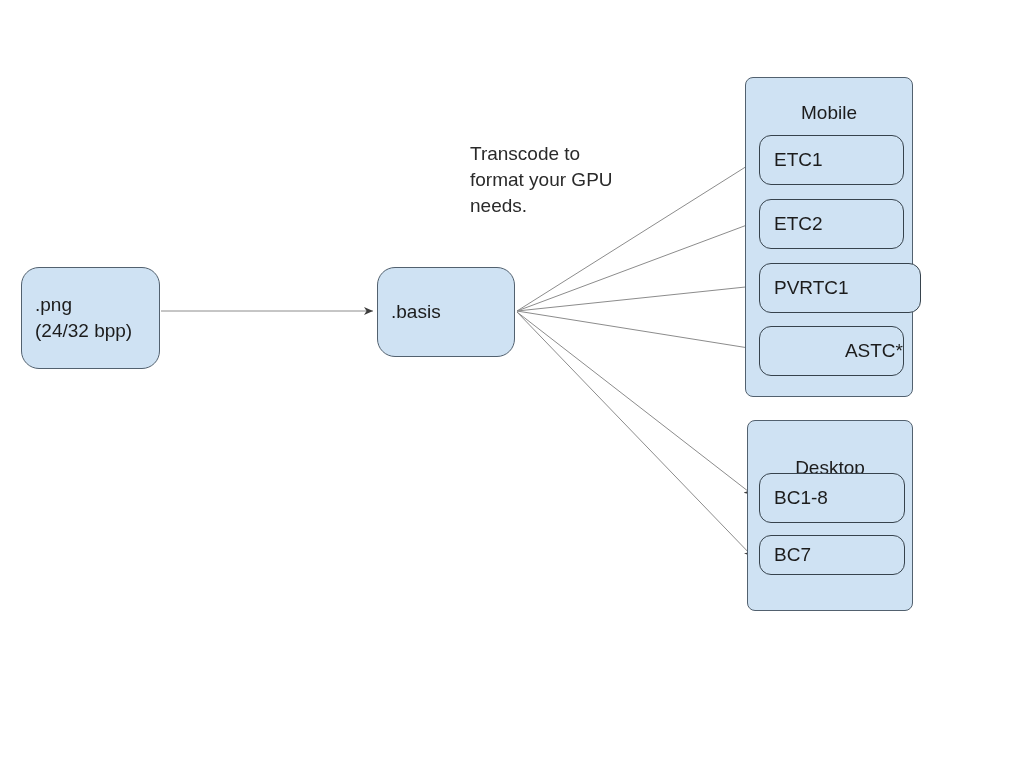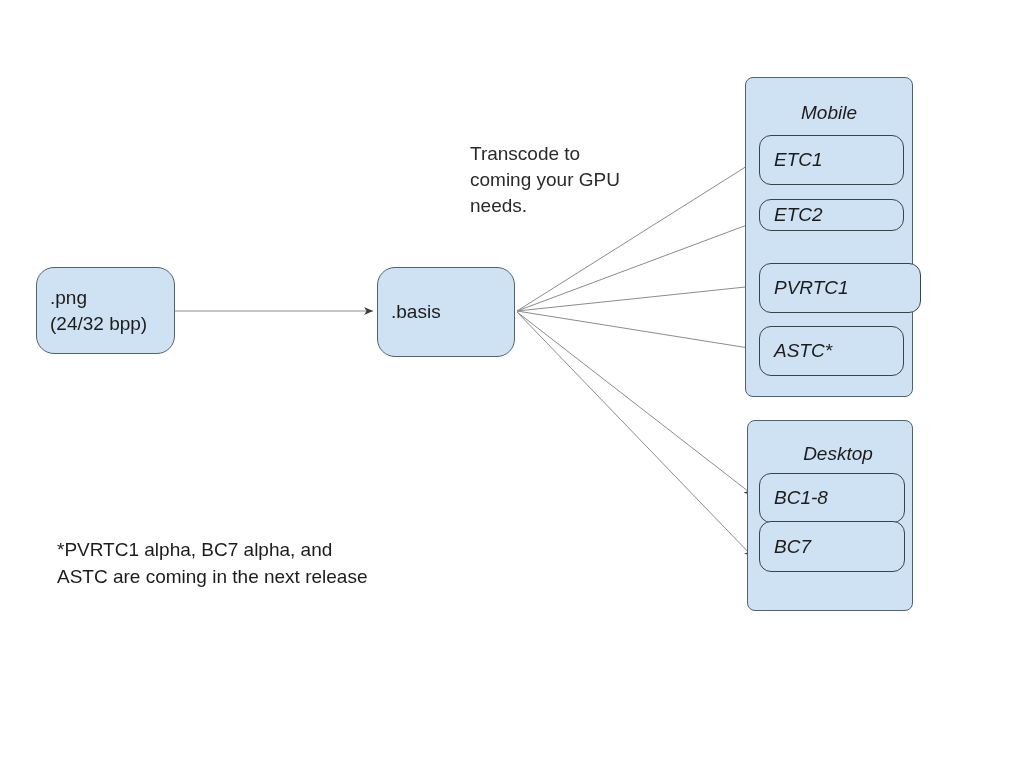--- a/index.html
+++ b/index.html
@@ -38,21 +38,20 @@
     font-size: 19px;
     line-height: 26px;
     white-space: pre-line;
   }
   .group {
     position: absolute;
     box-sizing: border-box;
     background: #cfe2f3;
     border: 1px solid #52616f;
     border-radius: 8px;
-    font-style: italic;
   }
   .group-title {
     position: absolute;
     left: 0;
     width: 100%;
     text-align: center;
     font-size: 19px;
     line-height: 22px;
   }
   .format-box {
@@ -89,56 +88,54 @@
     </defs>
     <line x1="161" y1="311" x2="373" y2="311" stroke="#8c8c8c" stroke-width="1" marker-end="url(#ah)"></line>
     <line x1="517" y1="311" x2="755" y2="161" stroke="#8c8c8c" stroke-width="1" marker-end="url(#ah)"></line>
     <line x1="517" y1="311" x2="755" y2="222" stroke="#8c8c8c" stroke-width="1" marker-end="url(#ah)"></line>
     <line x1="517" y1="311" x2="755" y2="286" stroke="#8c8c8c" stroke-width="1" marker-end="url(#ah)"></line>
     <line x1="517" y1="311" x2="755" y2="349" stroke="#8c8c8c" stroke-width="1" marker-end="url(#ah)"></line>
     <line x1="517" y1="312" x2="753" y2="495" stroke="#8c8c8c" stroke-width="1" marker-end="url(#ah)"></line>
     <line x1="517" y1="312" x2="753" y2="557" stroke="#8c8c8c" stroke-width="1" marker-end="url(#ah)"></line>
   </svg>
 
-  <div class="node" style="left:21px; top:267px; width:139px; height:87px;margin-left:15px;">
+  <div class="node" style="left:21px; top:267px; width:139px; height:102px;">
     <div class="node-label">.png
 (24/32 bpp)</div>
   </div>
 
 
   <div class="node" style="left:377px; top:267px; width:138px; height:90px;text-align:center;">
     <div class="node-label">.basis</div>
   </div>
 
   <div class="float-label" style="left:470px; top:141px;">Transcode to
-coming your GPU
+format your GPU
 needs.</div>
 
   <div class="group" style="left:745px; top:77px; width:168px; height:320px;">
     <div class="group-title" style="top:24px;">Mobile</div>
     <div class="format-box" style="left:13px; top:57px; width:145px; height:50px;">
       <div class="format-label">ETC1</div>
     </div>
-    <div class="format-box" style="left:13px; top:121px; width:145px; height:32px;">
+    <div class="format-box" style="left:13px; top:121px; width:145px; height:50px;">
       <div class="format-label">ETC2</div>
     </div>
     <div class="format-box" style="left:13px; top:185px; width:162px; height:50px;">
       <div class="format-label">PVRTC1</div>
     </div>
-    <div class="format-box" style="left:13px; top:248px; width:145px; height:50px;">
+    <div class="format-box" style="left:13px; top:248px; width:145px; height:50px;justify-content:flex-end;">
       <div class="format-label">ASTC*</div>
     </div>
   </div>
 
   <div class="group" style="left:747px; top:420px; width:166px; height:191px;">
-    <div class="group-title" style="top:22px;margin-left:8px;">Desktop</div>
+    <div class="group-title" style="top:36px;">Desktop</div>
     <div class="format-box" style="left:11px; top:52px; width:146px; height:50px;">
       <div class="format-label">BC1-8</div>
     </div>
-    <div class="format-box" style="left:11px; top:100px; width:146px; height:51px;">
+    <div class="format-box" style="left:11px; top:114px; width:146px; height:40px;">
       <div class="format-label">BC7</div>
     </div>
   </div>
 
-  <div class="float-label" style="left:57px; top:536px; line-height:27px; color:#1c1c1c;">*PVRTC1 alpha, BC7 alpha, and
-ASTC are coming in the next release</div>
 
 </div>
 
 </body></html>

